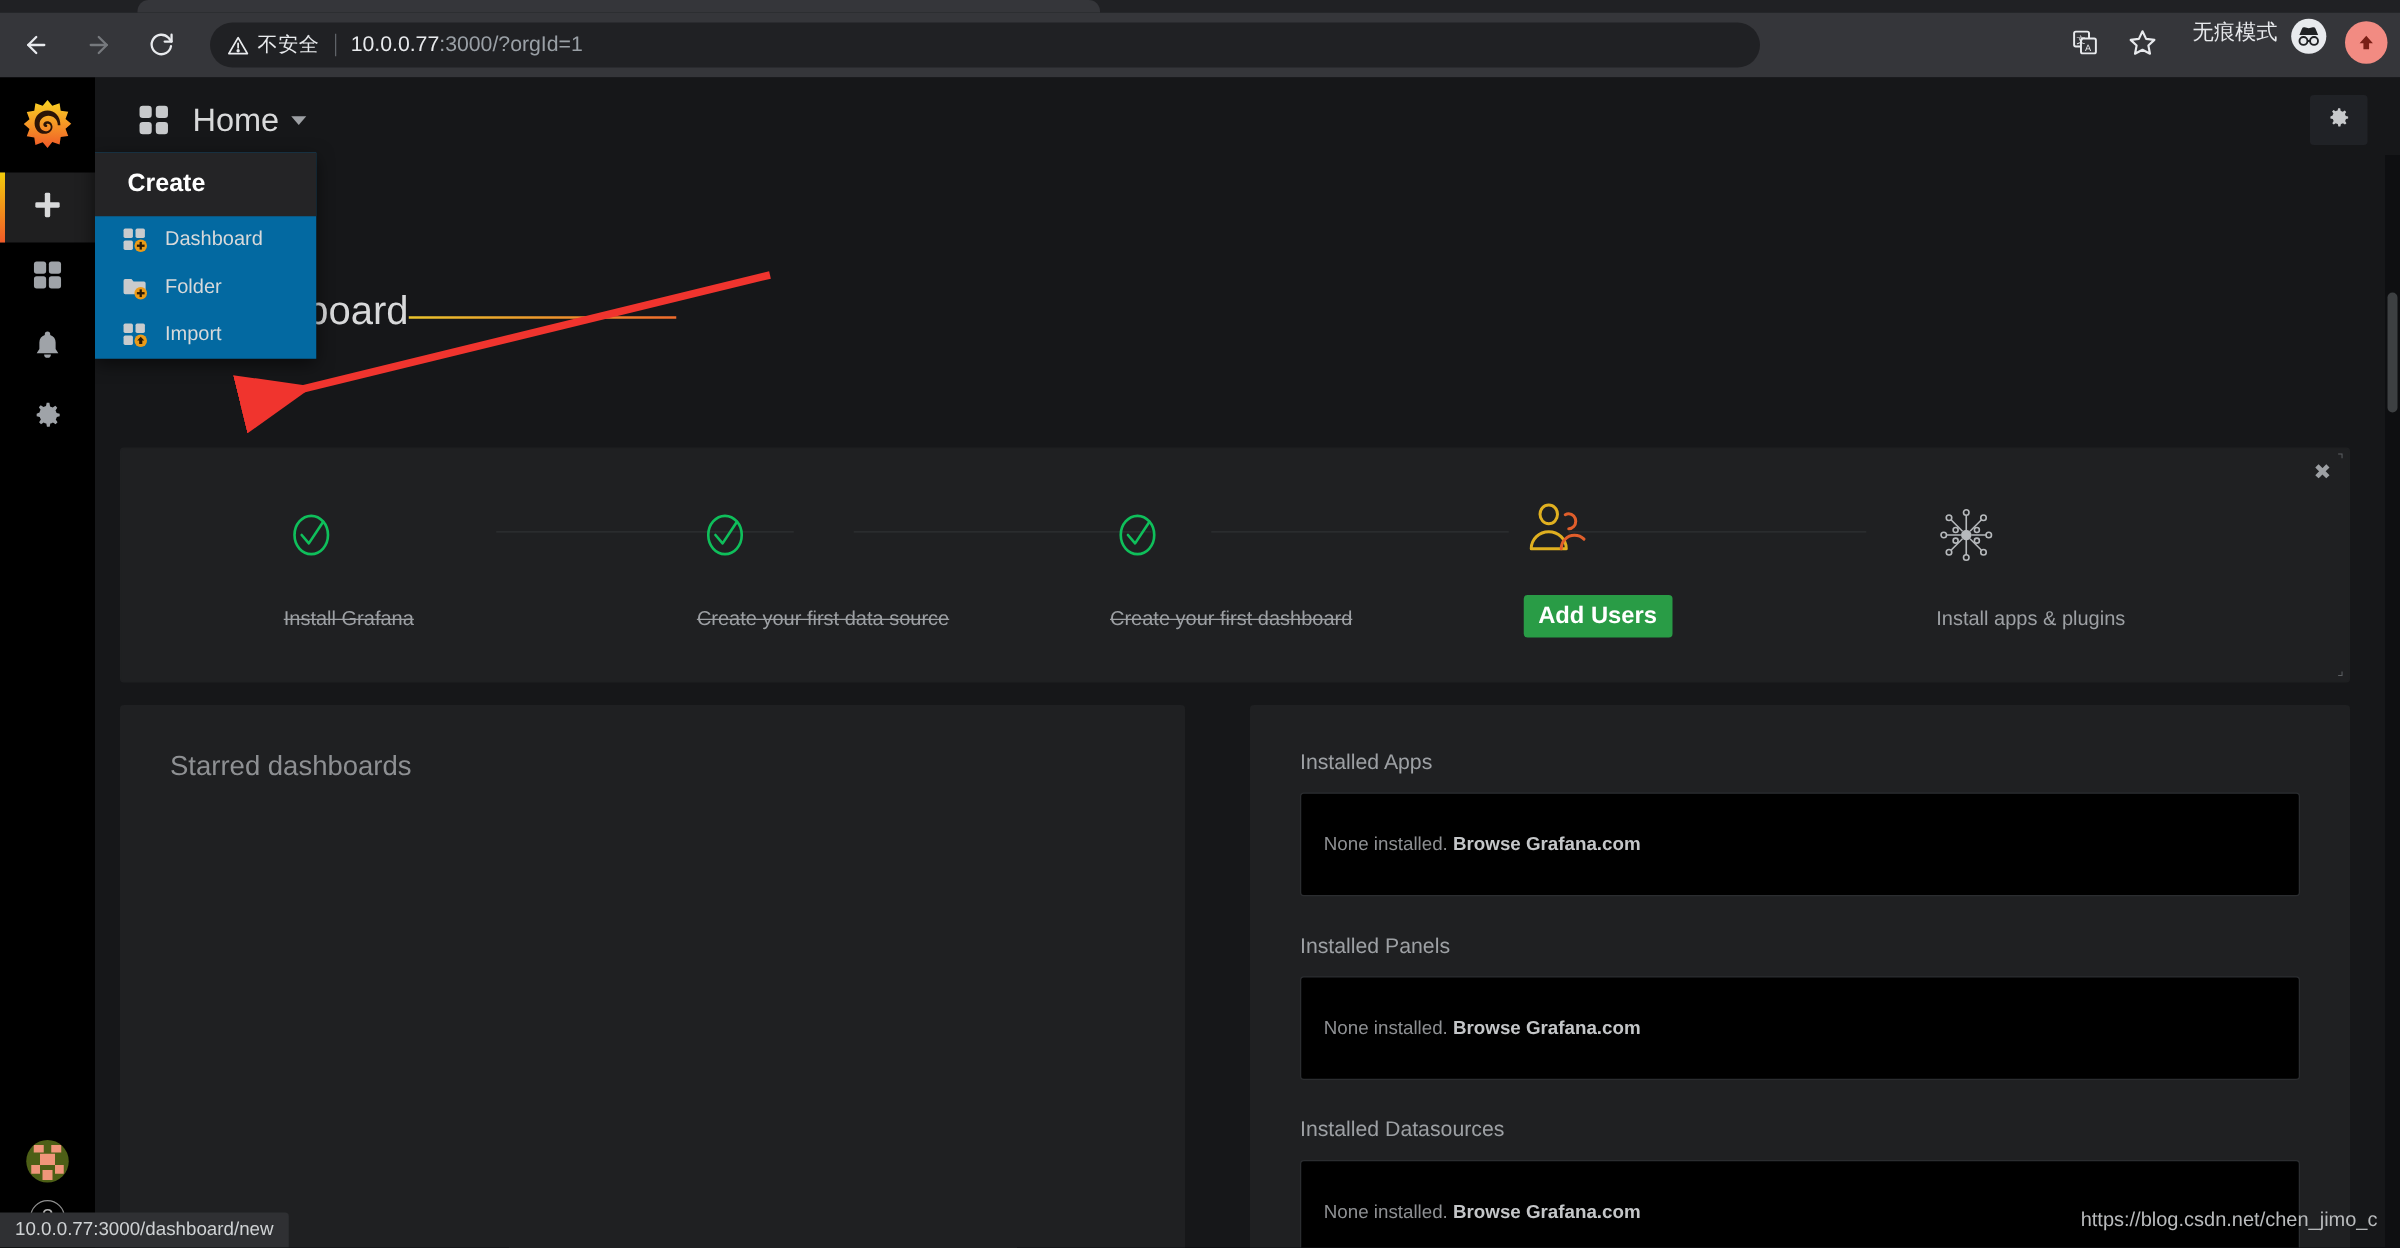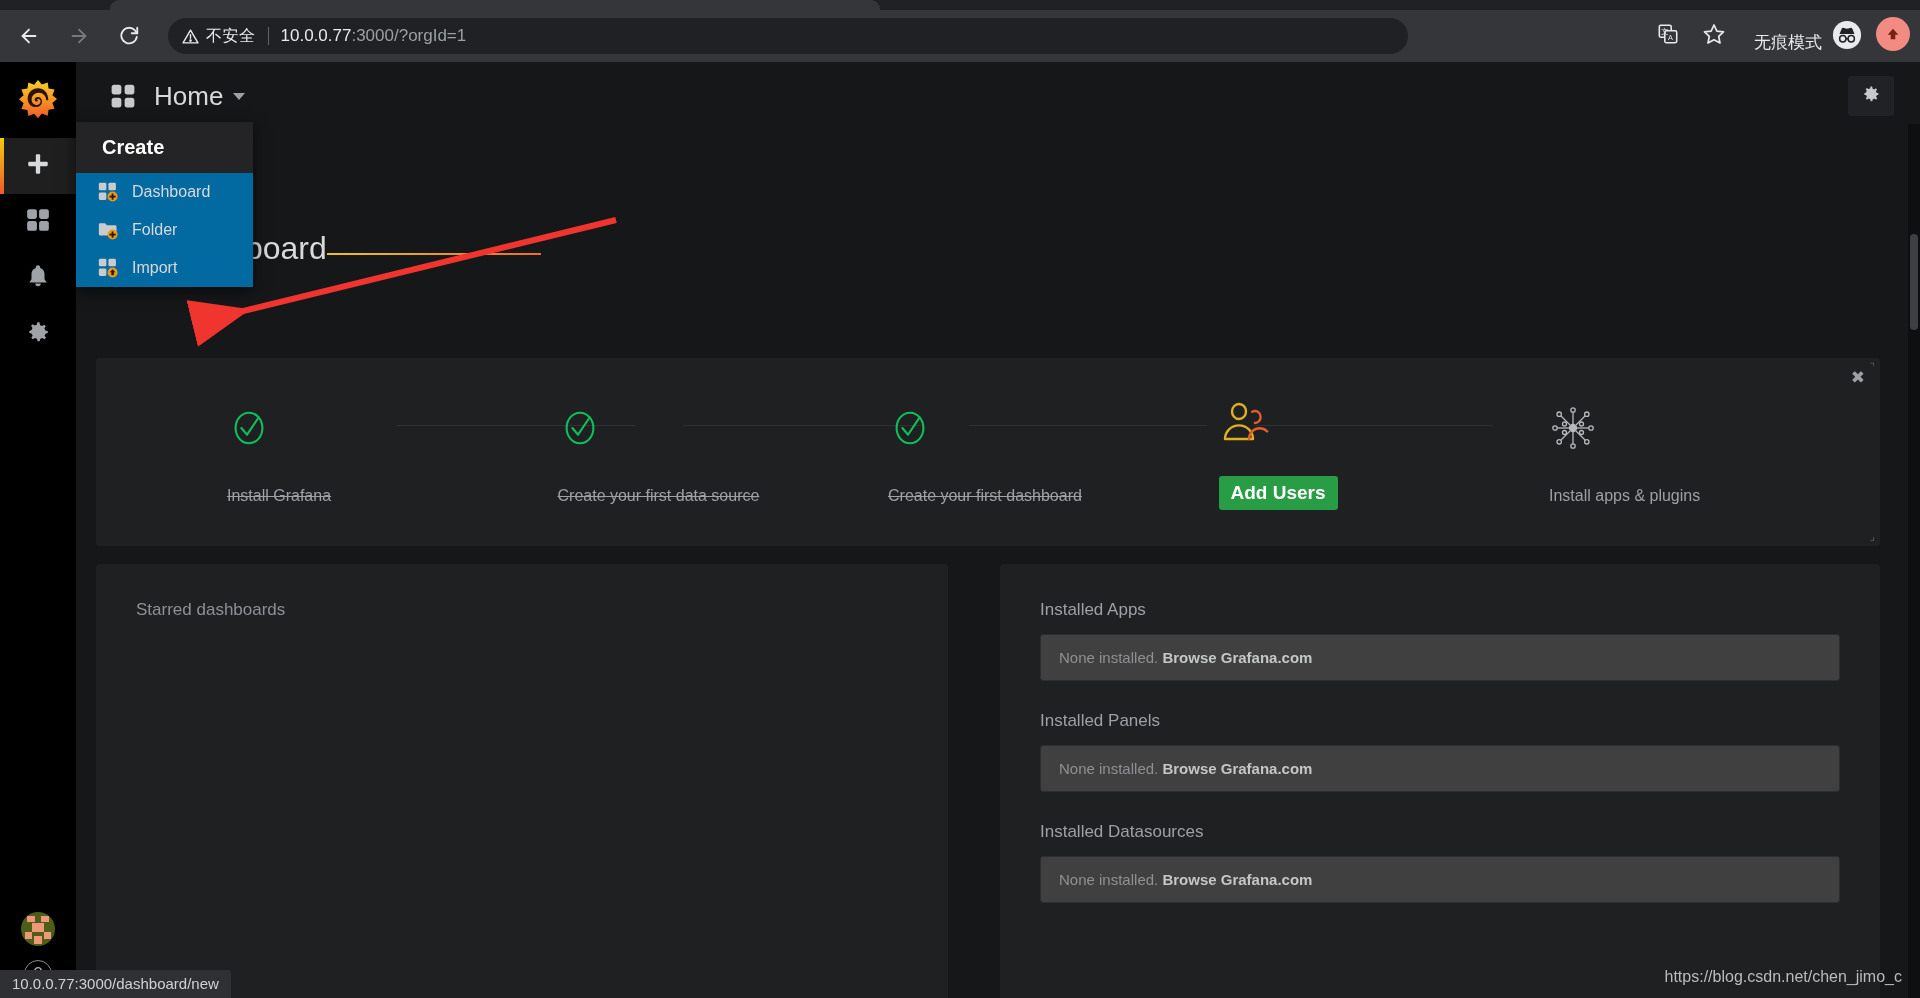--- a/index.html
+++ b/index.html
@@ -51,21 +51,21 @@
   .toolbar-right {
     position: absolute; right: 10px; top: 14px;
     display: flex; align-items: center; gap: 6px;
   }
   .tb-ico {
     width: 40px; height: 40px; display: flex;
     align-items: center; justify-content: center;
     color: #e8eaed; border-radius: 50%;
   }
   .incognito-chip {
-    display: flex; align-items: flex-end; gap: 10px;
+    display: flex; align-items: flex-start; gap: 10px;
     padding: 0 8px 0 14px; height: 40px; border-radius: 20px;
   }
   .incognito-label { color: #e8eaed; font-size: 17px; white-space: nowrap; }
   .profile-dot {
     width: 34px; height: 34px; border-radius: 50%;
     background: #f28b82; display: flex;
     align-items: center; justify-content: center;
   }
 
   
@@ -184,28 +184,28 @@
   }
 
   
   .panel {
     position: absolute; background: #1f2022; border-radius: 3px;
   }
   .panel-left  { left: 96px;  top: 502px; width: 852px;  height: 466px; }
   .panel-right { left: 1000px; top: 502px; width: 880px; height: 466px; }
   .panel-inner { padding: 36px 40px; }
   .link-row {
-    font-size: 17px; color: #8e9093; margin-bottom: 40px;
+    font-size: 22px; color: #8e9093; margin-bottom: 40px;
   }
   .section-head {
     font-size: 17px; color: #9da0a4; margin-bottom: 14px;
   }
   .none-box {
-    background: #404040; border: 1px solid #2b2d30; border-radius: 3px;
-    padding: 14px 18px; margin-bottom: 30px;
+    background: #000000; border: 1px solid #2b2d30; border-radius: 3px;
+    padding: 32px 18px; margin-bottom: 30px;
     font-size: 15px; color: #8e9093;
   }
   .none-box b { color: #c4c6c8; }
 
   
   .dropdown {
     position: absolute; left: 76px; top: 122px;
     width: 177px; background: #0369a1;
     box-shadow: 0 4px 14px rgba(0,0,0,.6);
     z-index: 40;

